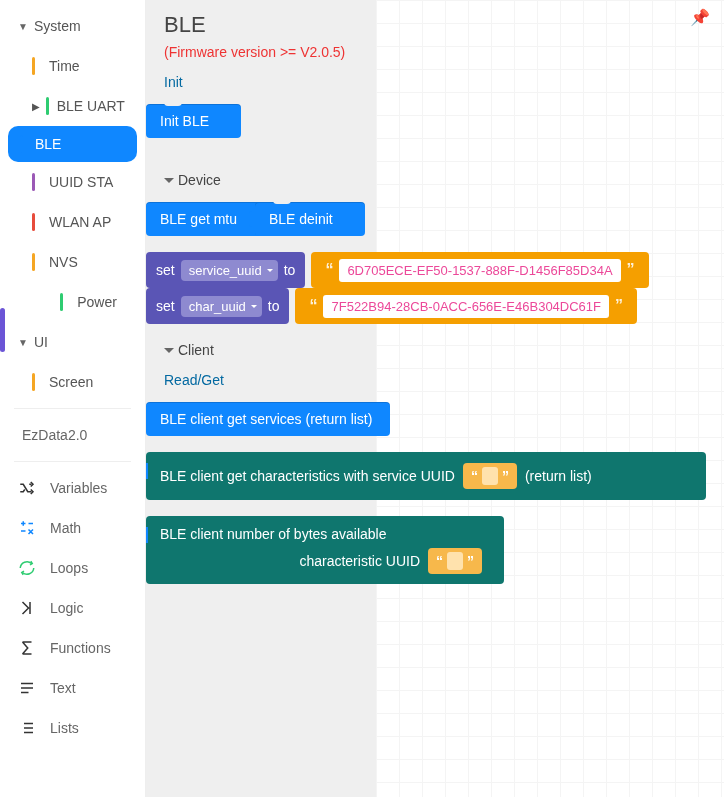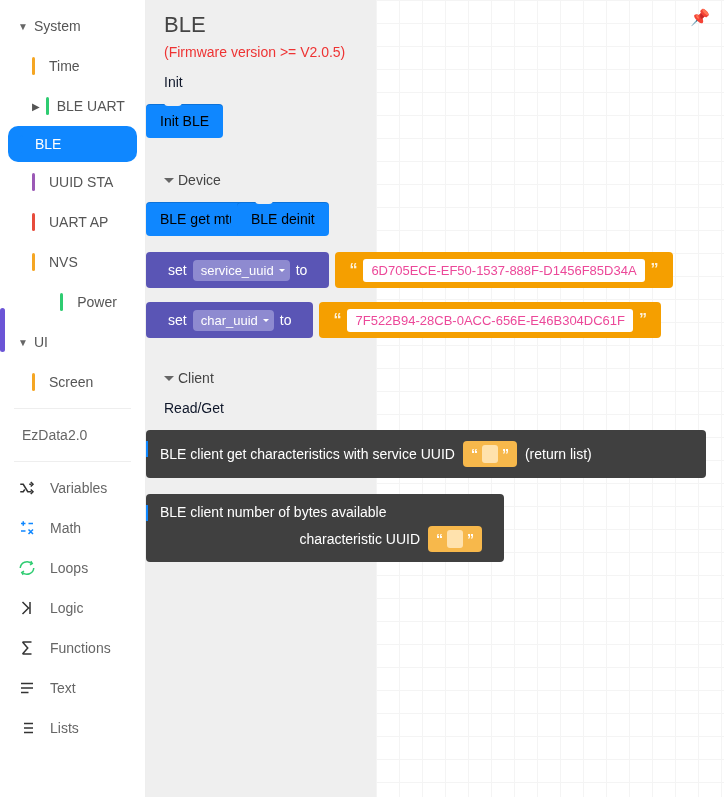--- a/index.html
+++ b/index.html
@@ -18,36 +18,36 @@
   .purple-edge{position:absolute;left:0;top:308px;width:5px;height:44px;background:#6b55d6;border-radius:3px;}
   
   .panel{flex:1;background:#efefef;position:relative;overflow:hidden;}
   .panel .grid{position:absolute;inset:0;left:230px;
     background-image:linear-gradient(#f4f4f4 1px,transparent 1px),linear-gradient(90deg,#f4f4f4 1px,transparent 1px);
     background-size:23px 23px;background-color:#fff;}
   .panel-inner{position:relative;padding:8px 18px 0 18px;height:100%;}
   .panel-title{font-size:22px;color:#444;margin:4px 0 6px 0;font-weight:500;}
   .pin{position:absolute;right:14px;top:8px;font-size:16px;color:#333;}
   .note{color:#e33;margin:4px 0 14px 0;}
-  .sec-label{color:#0f172a;margin:4px 0 14px 0;}
+  .sec-label{color:#0369a1;margin:4px 0 14px 0;}
   .sec-head{color:#444;margin:18px 0 14px 0;}
   .sec-head::before{content:"";display:inline-block;border:5px solid transparent;border-top-color:#666;transform:translateY(3px) rotate(0deg);margin-right:4px;}
   
-  .block{display:inline-flex;align-items:center;height:34px;background:#0f87ff;color:#000000;border-radius:4px;padding:0 14px 0 14px;position:relative;margin:0 0 16px -18px;left:0;box-shadow:0 1px 0 rgba(0,0,0,.15) inset;}
+  .block{display:inline-flex;align-items:center;height:34px;background:#0f87ff;color:#ffffff;border-radius:4px;padding:0 32px 0 14px;position:relative;margin:0 0 16px -18px;left:0;box-shadow:0 1px 0 rgba(0,0,0,.15) inset;}
   .block::before{content:"";position:absolute;left:-6px;top:9px;width:8px;height:16px;background:#0f87ff;border-radius:3px 0 0 3px;}
   .block .notch{position:absolute;top:-4px;left:18px;width:18px;height:6px;background:#efefef;border-radius:0 0 4px 4px;}
   .row-blocks{margin-left:-18px;}
-  .setblk{display:inline-flex;align-items:center;height:36px;background:#5a55b5;color:#fff;border-radius:4px;padding:0 22px;position:relative;margin-bottom:14px;}
+  .setblk{display:inline-flex;align-items:center;height:36px;background:#5a55b5;color:#fff;border-radius:4px;padding:0 10px;position:relative;}
   .setblk::before{content:"";position:absolute;left:-6px;top:10px;width:8px;height:16px;background:#5a55b5;border-radius:3px 0 0 3px;}
   .field{background:#8e8ad0;color:#fff;border-radius:4px;padding:3px 16px 3px 8px;margin:0 6px;position:relative;font-size:13px;}
   .field::after{content:"";position:absolute;right:5px;top:9px;border:3px solid transparent;border-top-color:#fff;}
   .strblk{display:inline-flex;align-items:center;height:36px;background:#f59f00;border-radius:4px;padding:0 10px;color:#fff;margin-left:6px;position:relative;}
   .strblk .q{font-size:16px;opacity:.85;padding:0 4px;font-weight:bold;}
   .strblk .val{background:#fff;color:#ec4899;border-radius:3px;padding:4px 8px;font-size:13px;margin:0 2px;}
-  .wideblock{display:flex;align-items:center;min-height:36px;background:#404040;color:#fff;border-radius:4px;padding:6px 14px;position:relative;margin:0 0 16px -18px;flex-wrap:wrap;}
+  .wideblock{display:flex;align-items:center;min-height:36px;background:#0f766e;color:#fff;border-radius:4px;padding:6px 14px;position:relative;margin:0 0 16px -18px;flex-wrap:wrap;}
   .wideblock::before{content:"";position:absolute;left:-6px;top:11px;width:8px;height:16px;background:#0f87ff;border-radius:3px 0 0 3px;}
   .slot{display:inline-flex;align-items:center;background:#f7b84b;border-radius:4px;height:26px;padding:0 6px;margin:0 8px;}
   .slot .q{color:#fff;font-weight:bold;padding:0 2px;}
   .slot .hole{width:16px;height:18px;background:#ffe2ad;border-radius:3px;margin:0 2px;}
   .multiline{flex-direction:row;align-items:flex-end;gap:6px;padding:10px 14px;}
   .multiline .line{display:flex;align-items:center;width:100%;}
   .multiline .line.right{justify-content:flex-end;}
 </style>
 </head>
 <body>
@@ -72,21 +72,21 @@
         <div class="side-row sel" style="padding-left: 12px;">
           <span class="bar" style="background:#0f87ff"></span>
           <span>BLE</span>
         </div>
         <div class="side-row" style="padding-left: 32px;">
           <span class="bar" style="background:#9b59b6"></span>
           <span>UUID STA</span>
         </div>
         <div class="side-row" style="padding-left: 32px;">
           <span class="bar" style="background:#e74c3c"></span>
-          <span>UART AP</span>
+          <span>WLAN AP</span>
         </div>
         <div class="side-row" style="padding-left: 32px;">
           <span class="bar" style="background:#f5a623"></span>
           <span>NVS</span>
         </div>
         <div class="side-row" style="padding-left: 32px; justify-content: center;">
           <span class="bar" style="background:#2ecc71"></span>
           <span>Power</span>
         </div>
         <div class="side-row">
@@ -195,20 +195,23 @@
         </span><span class="strblk">
           <span class="q">“</span>
           <span class="val">7F522B94-28CB-0ACC-656E-E46B304DC61F</span>
           <span class="q">”</span>
         </span>
       </div>
 
       <div class="sec-head"><span>Client</span></div>
       <div class="sec-label">Read/Get</div>
 
+      <div class="block" style="padding-right:18px">
+        <span>BLE client get services (return list)</span>
+      </div>
 
       <div class="wideblock">
         <span>BLE client get characteristics with service UUID</span>
         <span class="slot">
             <span class="q">“</span>
             <span class="hole"></span>
             <span class="q">”</span>
           </span>
         <span>(return list)</span>
       </div>

